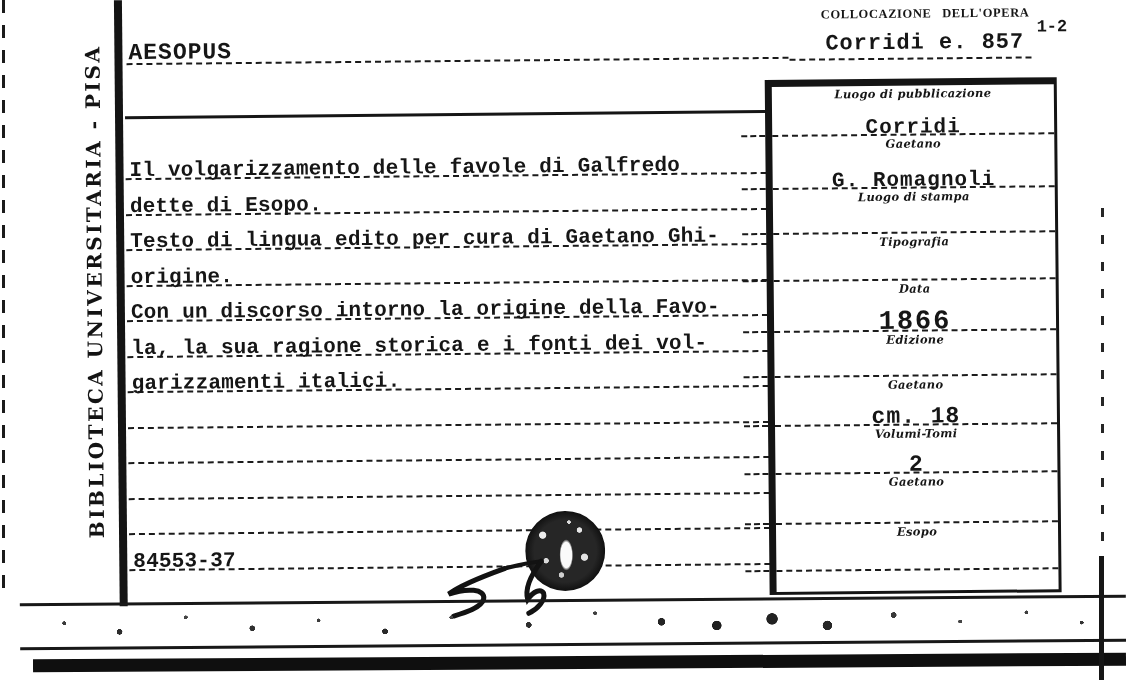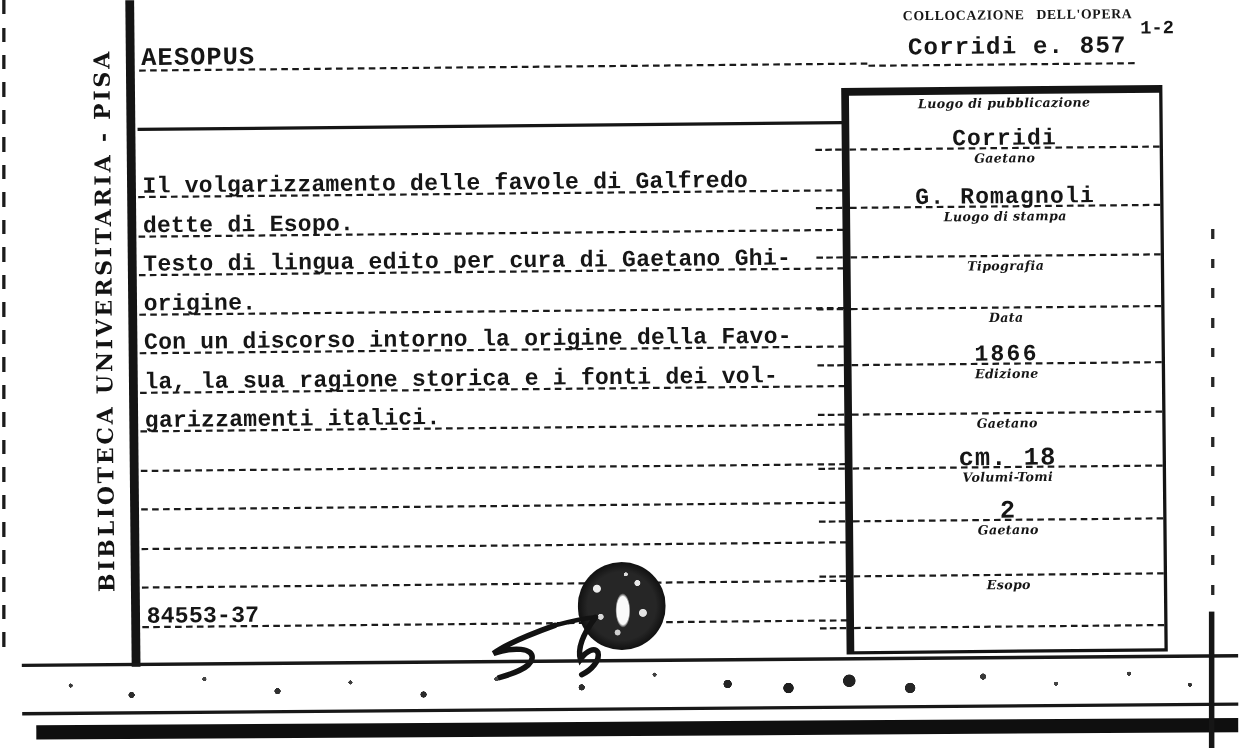--- a/index.html
+++ b/index.html
@@ -50,21 +50,21 @@
     border-bottom:2px dashed #1a1a1a;}
   .flabel{font-family:"DejaVu Serif",serif;font-style:italic;font-weight:bold;
     font-size:11.5px;padding-top:1px;letter-spacing:.3px;}
   .fvalue{font-weight:bold;font-size:21px;line-height:.9;letter-spacing:1px;
     transform:translateY(4px);}
   .field:nth-child(1){height:50px;} .field:nth-child(2){height:53px;}
   .field:nth-child(3){height:45px;} .field:nth-child(4){height:47px;}
   .field:nth-child(5){height:51px;} .field:nth-child(6){height:45px;}
   .field:nth-child(7){height:49px;} .field:nth-child(8){height:48px;}
   .field:nth-child(9){height:50px;} .field:nth-child(10){height:47px;}
-  .field:nth-child(5) .fvalue{font-size:21px;letter-spacing:2px;}
+  .field:nth-child(5) .fvalue{font-size:27px;letter-spacing:2px;}
   .field:nth-child(7) .fvalue{font-size:23px;text-align:right;}
   .field:nth-child(8) .fvalue{font-size:23px;}
 
   
   .stamp{position:absolute;left:523px;top:511px;width:80px;height:80px;border-radius:50%;
     background:
       radial-gradient(ellipse 10px 23px at 41px 44px,#fafafa 55%,rgba(255,255,255,0) 68%),
       radial-gradient(circle 4px at 22% 30%,#ececec 80%,transparent 100%),
       radial-gradient(circle 3px at 68% 24%,#e7e7e7 80%,transparent 100%),
       radial-gradient(circle 3px at 26% 62%,#d9d9d9 80%,transparent 100%),

